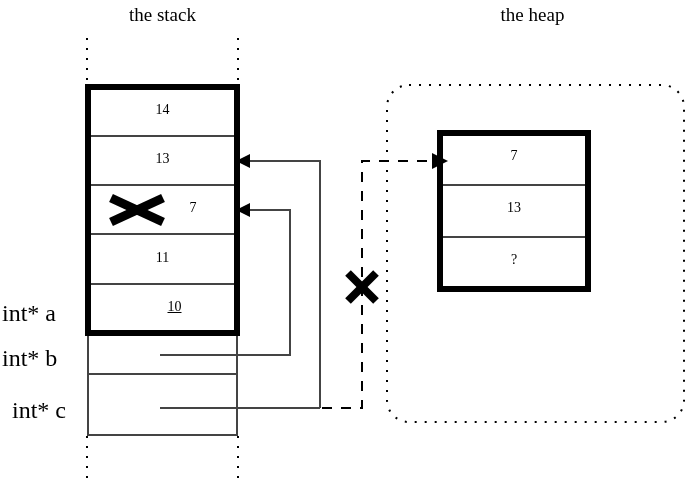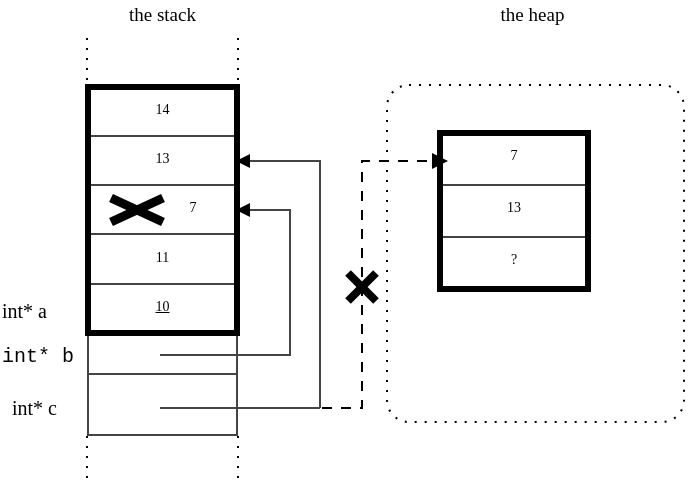--- a/index.html
+++ b/index.html
@@ -13,21 +13,21 @@
     position:absolute;font-size:19px;color:#000;white-space:nowrap;
     text-align:center;
   }
   #stack-title{left:60px;top:4px;width:205px;}
   #heap-title{left:430px;top:4px;width:205px;}
   .cell-value{
     position:absolute;font-size:14px;color:#000;text-align:center;
     white-space:nowrap;
   }
   .var-label{
-    position:absolute;font-size:20px;color:#000;white-space:nowrap;
+    position:absolute;font-size:24px;color:#000;white-space:nowrap;
     text-align:left;
   }
   svg{position:absolute;left:0;top:0;}
 </style>
 </head>
 <body>
 
 <div id="diagram">
 
   <div class="title" id="heap-title">the heap</div>
@@ -82,23 +82,23 @@
     <rect x="440" y="133" width="148" height="156" fill="none" stroke="#000" stroke-width="6"></rect>
     <line x1="443" y1="185" x2="585" y2="185" stroke="#444" stroke-width="2"></line>
     <line x1="443" y1="237" x2="585" y2="237" stroke="#444" stroke-width="2"></line>
 
   </svg>
 
   <div class="cell-value" style="left:88px;top:102px;width:149px;">14</div>
   <div class="cell-value" style="left:88px;top:151px;width:149px;">13</div>
   <div class="cell-value" style="left:169px;top:200px;width:48px;">7</div>
   <div class="cell-value" style="left:88px;top:250px;width:149px;">11</div>
-  <div class="cell-value" style="left:88px;top:299px;width:149px;text-decoration:underline;">10</div>
+  <div class="cell-value" style="left:100px;top:299px;width:149px;text-decoration:underline;">10</div>
 
   <div class="var-label" style="left:2px;top:300px;">int* a</div>
-  <div class="var-label" style="left:2px;top:345px;font-family:Liberation Mono, monospace;">int* b</div>
+  <div class="var-label" style="left:2px;top:345px;">int* b</div>
   <div class="var-label" style="left:12px;top:397px;text-align:center;">int* c</div>
 
   <div class="cell-value" style="left:440px;top:148px;width:148px;">7</div>
   <div class="cell-value" style="left:440px;top:200px;width:148px;">13</div>
   <div class="cell-value" style="left:440px;top:252px;width:148px;">?</div>
 
 </div>
 
 </body></html>

